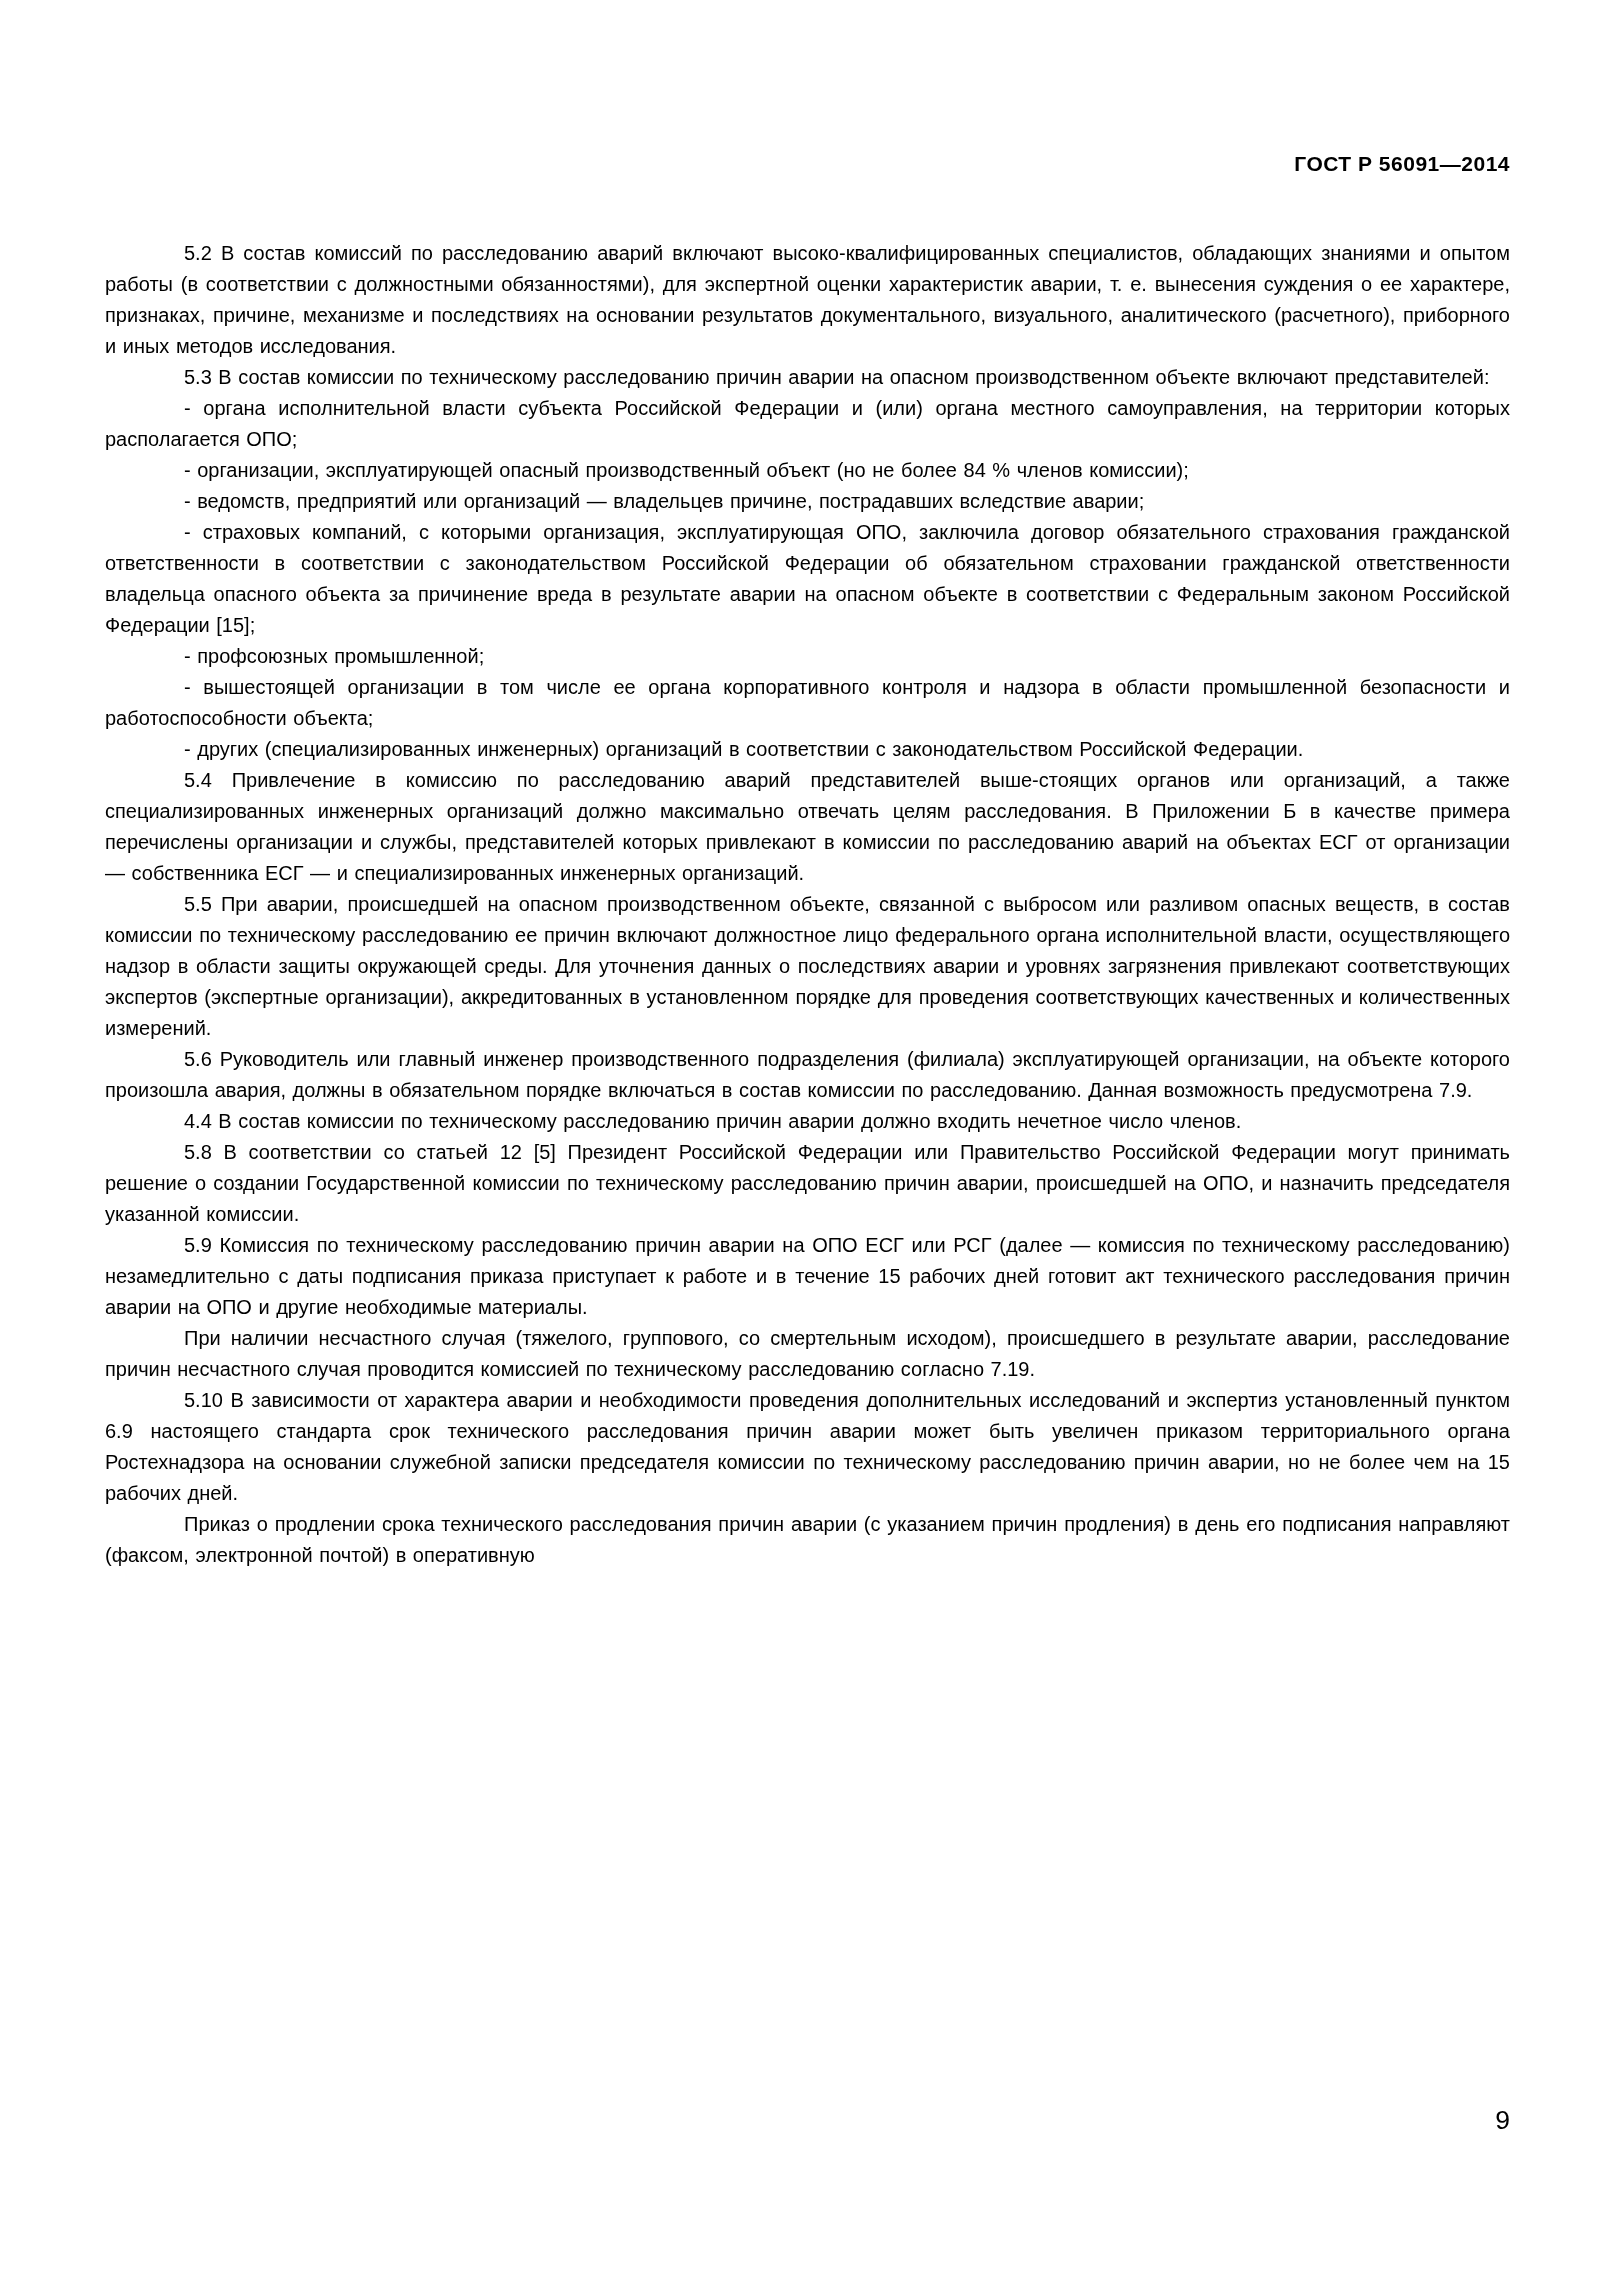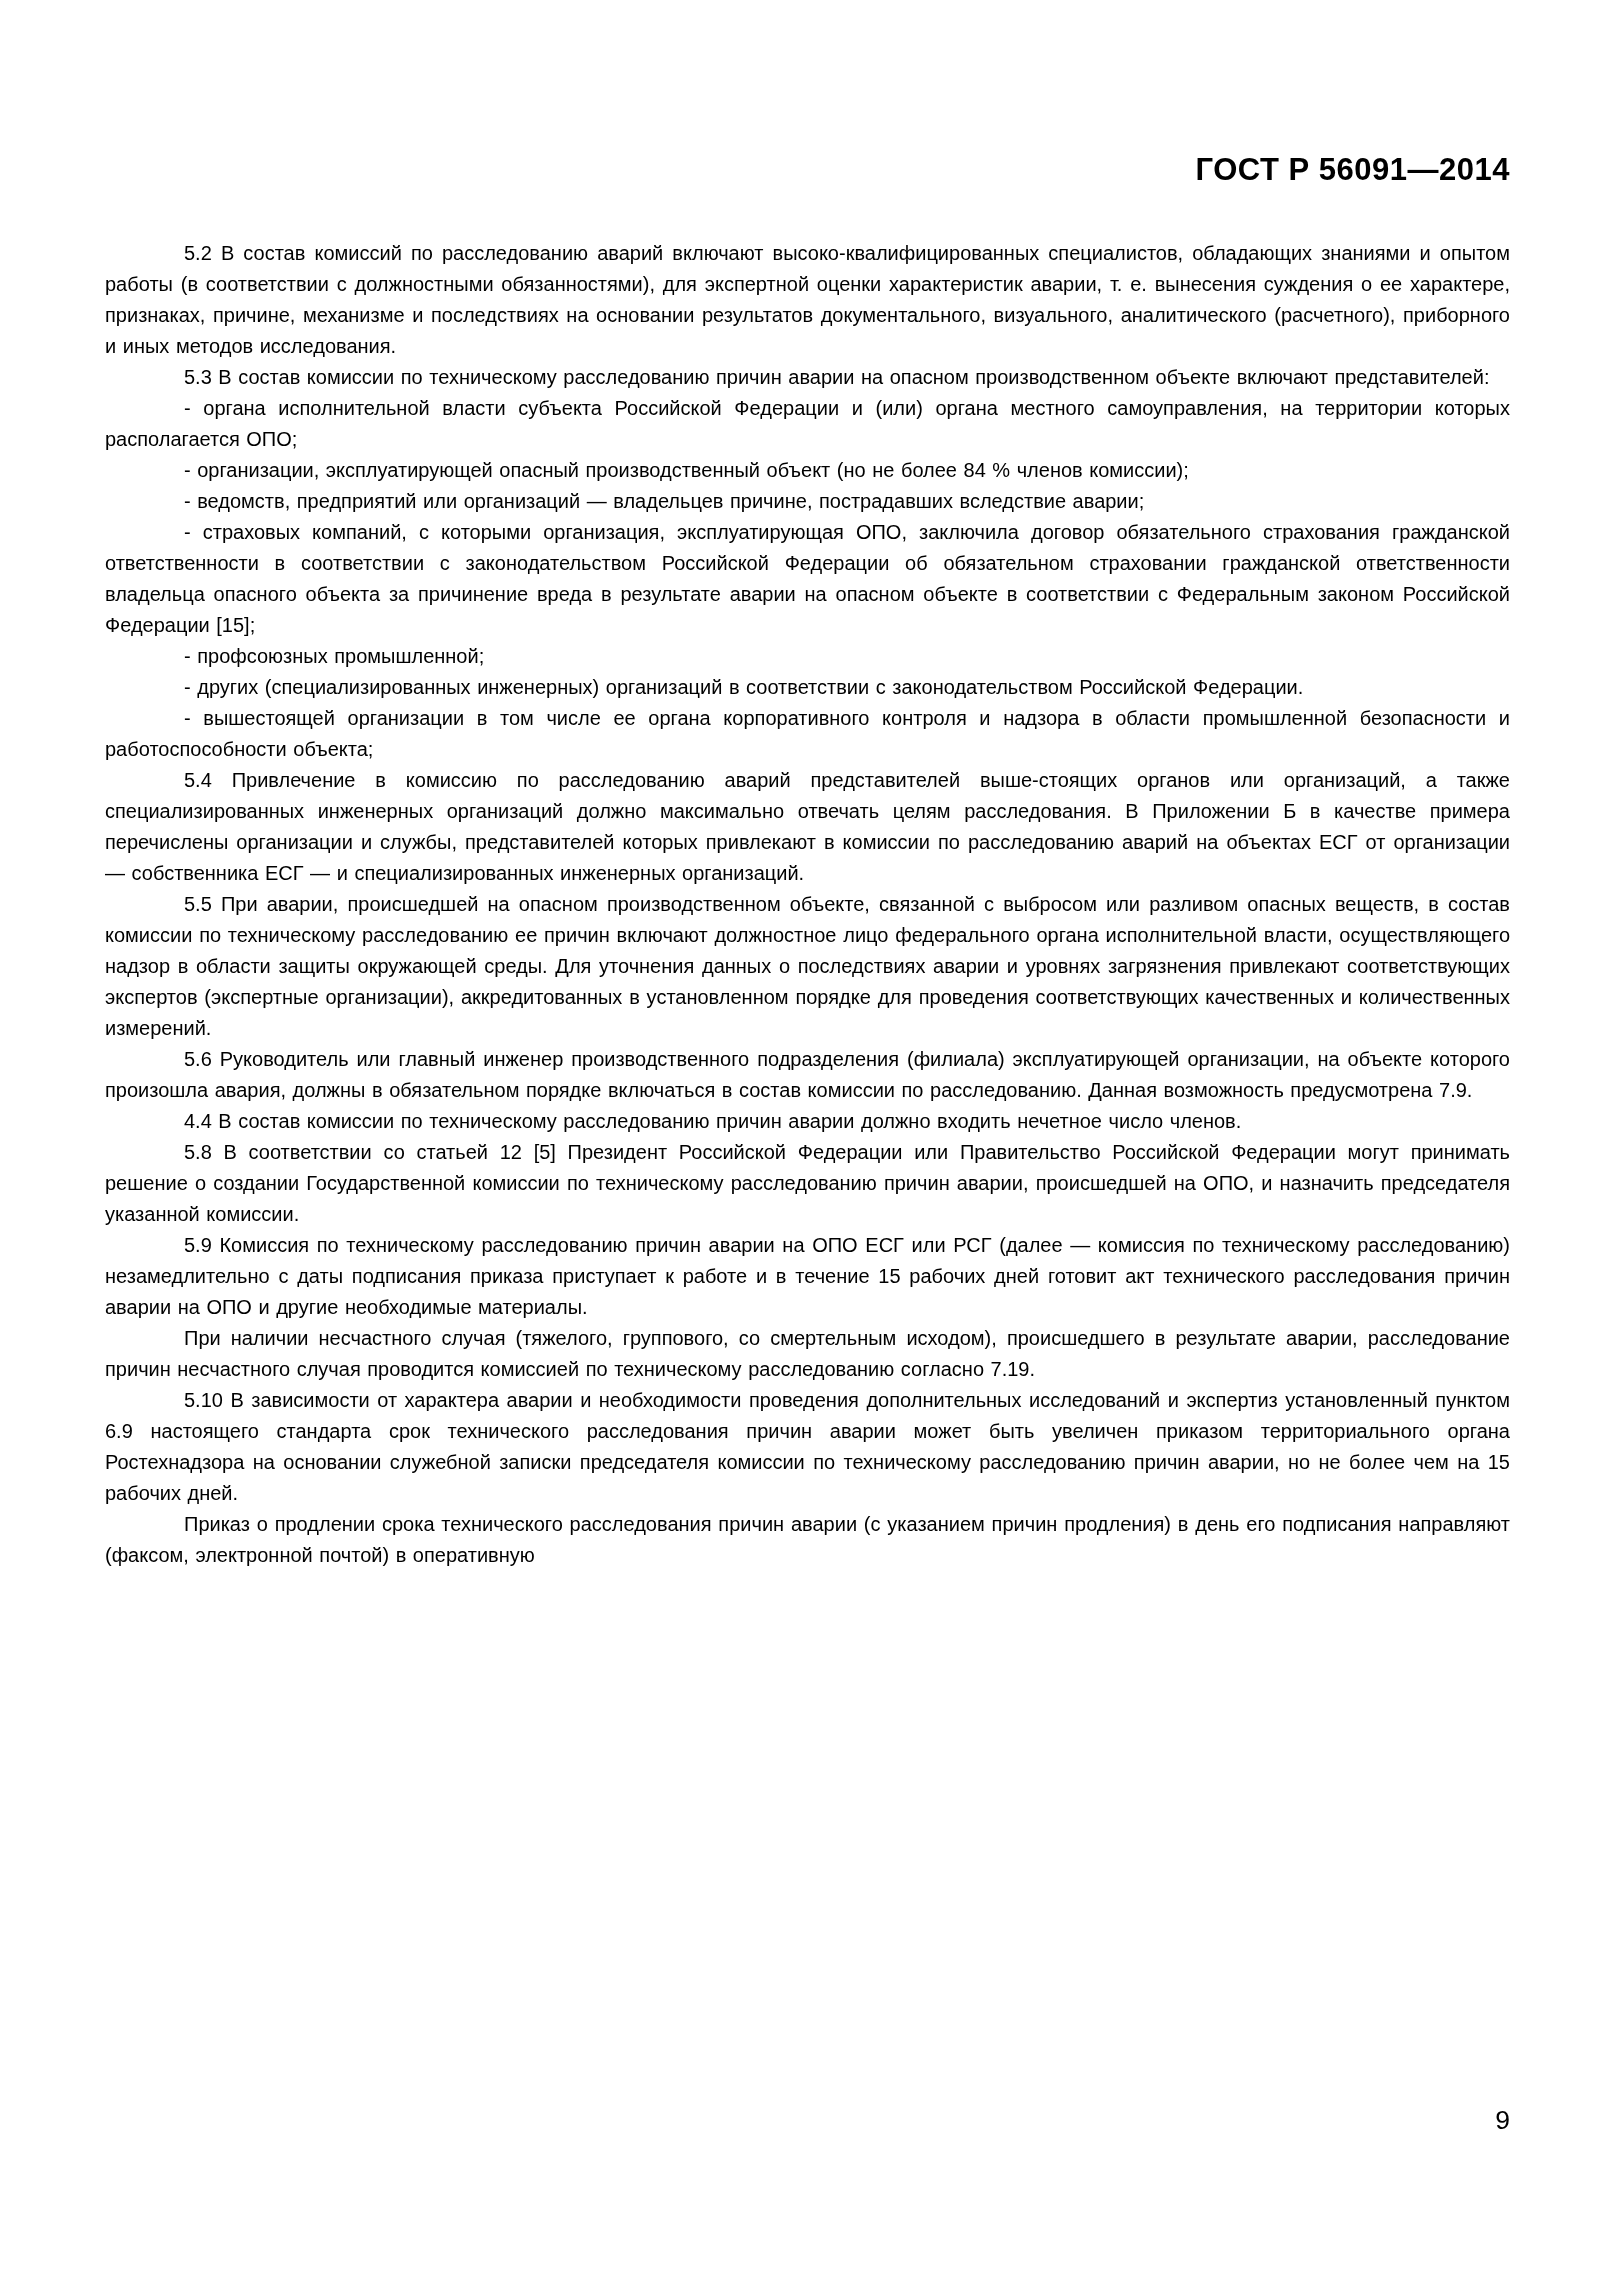--- a/index.html
+++ b/index.html
@@ -16,21 +16,21 @@
     font-family: "Liberation Sans", sans-serif;
     overflow: hidden;
   }
   .doc-header {
     position: absolute;
     top: 152px;
     left: 105px;
     width: 1405px;
     text-align: right;
     font-weight: bold;
-    font-size: 31px;
+    font-size: 21px;
     letter-spacing: 0.5px;
   }
   .content {
     position: absolute;
     top: 238px;
     left: 105px;
     width: 1405px;
     font-size: 20px;
     line-height: 31px;
     text-align: justify;
@@ -58,22 +58,22 @@
   <div class="doc-header">ГОСТ Р 56091—2014</div>
 
   <div class="content">
     <p>5.2 В состав комиссий по расследованию аварий включают высоко-квалифицированных специалистов, обладающих знаниями и опытом работы (в соответствии с должностными обязанностями), для экспертной оценки характеристик аварии, т. е. вынесения суждения о ее характере, признаках, причине, механизме и последствиях на основании результатов документального, визуального, аналитического (расчетного), приборного и иных методов исследования.</p>
     <p>5.3 В состав комиссии по техническому расследованию причин аварии на опасном производственном объекте включают представителей:</p>
     <p>- органа исполнительной власти субъекта Российской Федерации и (или) органа местного самоуправления, на территории которых располагается ОПО;</p>
     <p>- организации, эксплуатирующей опасный производственный объект (но не более 84 % членов комиссии);</p>
     <p>- ведомств, предприятий или организаций — владельцев причине, пострадавших вследствие аварии;</p>
     <p>- страховых компаний, с которыми организация, эксплуатирующая ОПО, заключила договор обязательного страхования гражданской ответственности в соответствии с законодательством Российской Федерации об обязательном страховании гражданской ответственности владельца опасного объекта за причинение вреда в результате аварии на опасном объекте в соответствии с Федеральным законом Российской Федерации [15];</p>
     <p>- профсоюзных промышленной;</p>
+    <p>- вышестоящей организации в том числе ее органа корпоративного контроля и надзора в области промышленной безопасности и работоспособности объекта;</p>
     <p>- других (специализированных инженерных) организаций в соответствии с законодательством Российской Федерации.</p>
-    <p>- вышестоящей организации в том числе ее органа корпоративного контроля и надзора в области промышленной безопасности и работоспособности объекта;</p>
     <p>5.4 Привлечение в комиссию по расследованию аварий представителей выше-стоящих органов или организаций, а также специализированных инженерных организаций должно максимально отвечать целям расследования. В Приложении Б в качестве примера перечислены организации и службы, представителей которых привлекают в комиссии по расследованию аварий на объектах ЕСГ от организации — собственника ЕСГ — и специализированных инженерных организаций.</p>
     <p>5.5 При аварии, происшедшей на опасном производственном объекте, связанной с выбросом или разливом опасных веществ, в состав комиссии по техническому расследованию ее причин включают должностное лицо федерального органа исполнительной власти, осуществляющего надзор в области защиты окружающей среды. Для уточнения данных о последствиях аварии и уровнях загрязнения привлекают соответствующих экспертов (экспертные организации), аккредитованных в установленном порядке для проведения соответствующих качественных и количественных измерений.</p>
     <p>5.6 Руководитель или главный инженер производственного подразделения (филиала) эксплуатирующей организации, на объекте которого произошла авария, должны в обязательном порядке включаться в состав комиссии по расследованию. Данная возможность предусмотрена 7.9.</p>
     <p>4.4 В состав комиссии по техническому расследованию причин аварии должно входить нечетное число членов.</p>
     <p>5.8 В соответствии со статьей 12 [5] Президент Российской Федерации или Правительство Российской Федерации могут принимать решение о создании Государственной комиссии по техническому расследованию причин аварии, происшедшей на ОПО, и назначить председателя указанной комиссии.</p>
     <p>5.9 Комиссия по техническому расследованию причин аварии на ОПО ЕСГ или РСГ (далее — комиссия по техническому расследованию) незамедлительно с даты подписания приказа приступает к работе и в течение 15 рабочих дней готовит акт технического расследования причин аварии на ОПО и другие необходимые материалы.</p>
     <p>При наличии несчастного случая (тяжелого, группового, со смертельным исходом), происшедшего в результате аварии, расследование причин несчастного случая проводится комиссией по техническому расследованию согласно 7.19.</p>
     <p>5.10 В зависимости от характера аварии и необходимости проведения дополнительных исследований и экспертиз установленный пунктом 6.9 настоящего стандарта срок технического расследования причин аварии может быть увеличен приказом территориального органа Ростехнадзора на основании служебной записки председателя комиссии по техническому расследованию причин аварии, но не более чем на 15 рабочих дней.</p>
     <p>Приказ о продлении срока технического расследования причин аварии (с указанием причин продления) в день его подписания направляют (факсом, электронной почтой) в оперативную</p>
   </div>

